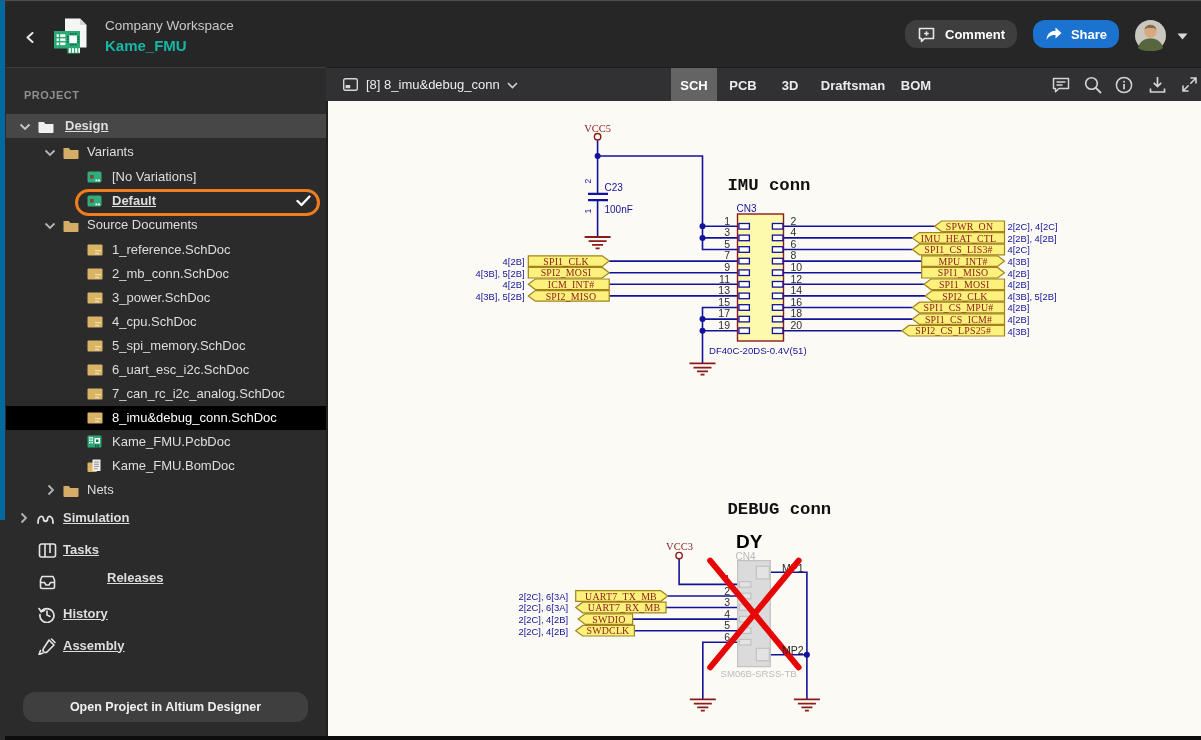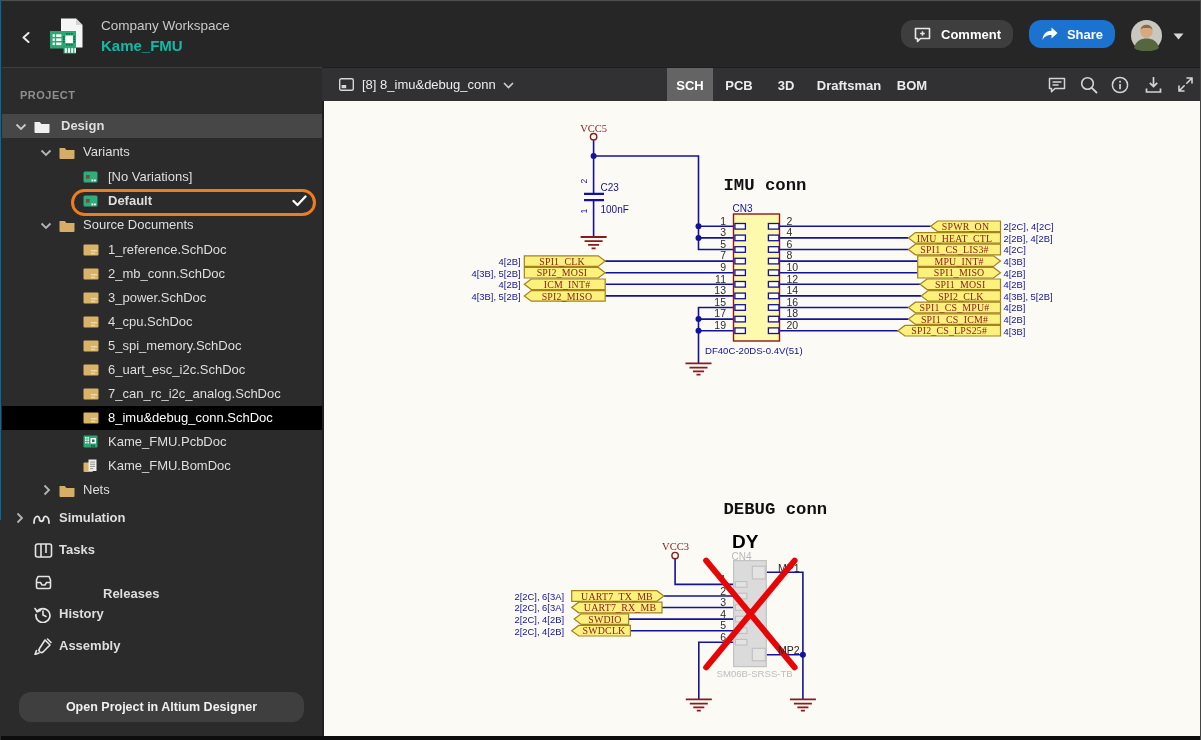--- a/index.html
+++ b/index.html
@@ -1,26 +1,26 @@
 <!DOCTYPE html>
 <html><head>
 <meta charset="utf-8">
 <style>
 * { margin:0; padding:0; box-sizing:border-box; }
 html,body { width:1201px; height:740px; overflow:hidden; }
 body { font-family:"Liberation Sans", sans-serif; background:#2b2b2b; position:relative; }
-#app { position:absolute; left:0; top:0; width:1201px; height:520px; border-left:1px solid #0369a1; border-top:1px solid #4d4d4d; }
+#app { position:absolute; left:0; top:0; width:1201px; height:520px; border-left:5px solid #0369a1; border-top:1px solid #4d4d4d; }
 #topbar { position:absolute; left:1px; top:1px; width:1198px; height:65px; background:#262626; }
 #sidebar { position:absolute; left:1px; top:66px; width:320px; height:669px; background:#2b2b2b; border-top:1px solid #3e3e3e; }
 #toolbar { position:absolute; left:321px; top:66px; width:878px; height:34px; background:#313134; border-top:1px solid #1d1d1d; }
 #canvas { position:absolute; left:321px; top:100px; width:878px; height:635px; background:#fcfaf5; }
 #bottombar { position:absolute; left:0; top:735px; width:1201px; height:5px; background:#0d0d0d; }
 #rightedge { position:absolute; left:1199px; top:0; width:2px; height:740px; background:#454545; }
 .row { position:absolute; left:0; width:320px; height:24px; display:flex; align-items:center; font-size:13px; color:#dedede; white-space:nowrap; }
-.bold { font-weight:bold; }
+.bold { font-weight:bold;text-decoration:underline; }
 .btn { position:absolute; height:28px; border-radius:12px; display:flex; align-items:center; justify-content:center; color:#fff; font-size:13px; font-weight:bold; }
 .tab { position:absolute; top:0; height:34px; display:flex; align-items:center; justify-content:center; color:#ececec; font-size:13px; font-weight:bold; }
 </style>
 </head>
 <body>
 <div id="app">
 
 <div id="topbar">
   <svg style="position:absolute;left:19px;top:30px" width="10" height="11" viewBox="0 0 10 11">
         <path d="M7.5 1 L2.5 5.5 L7.5 10" stroke="#e8e8e8" stroke-width="2" fill="none" stroke-linecap="round" stroke-linejoin="round"></path>
@@ -250,21 +250,21 @@
           <path d="M1.5 3 a2 2 0 0 1 2 -2 h12 a2 2 0 0 1 2 2 v9 a2 2 0 0 1 -2 2 h-12 a2 2 0 0 1 -2 -2 Z" fill="none" stroke="#e4e4e4" stroke-width="1.6"></path>
           <path d="M7 1 V14 M12 1 V10" stroke="#e4e4e4" stroke-width="1.6"></path>
         </svg>
     <span class="bold" style="position:absolute;left:57px;top:4px;">Tasks</span>
   </div>
   <div class="row" style="top:501.5px;">
     <svg style="position:absolute;left:32px;top:5px" width="19" height="15" viewBox="0 0 19 15">
           <path d="M2.5 5 L4 1.5 h11 L16.5 5 v7 a1.5 1.5 0 0 1 -1.5 1.5 h-11 a1.5 1.5 0 0 1 -1.5 -1.5 Z" fill="none" stroke="#e4e4e4" stroke-width="1.6" stroke-linejoin="round"></path>
           <path d="M2.5 7.5 h4 l1.5 2.5 h3 l1.5 -2.5 h4" stroke="#e4e4e4" stroke-width="1.6" fill="none"></path>
         </svg>
-    <span class="bold" style="position:absolute;left:57px;top:16px;padding-left:44px;">Releases</span>
+    <span class="bold" style="position:absolute;left:57px;top:0;padding-left:44px;">Releases</span>
   </div>
   <div class="row" style="top:533.5px;">
     <svg style="position:absolute;left:32px;top:4px" width="18" height="17" viewBox="0 0 18 17">
           <path d="M3.2 5.5 A7 7 0 1 1 2 8.5" stroke="#e4e4e4" stroke-width="1.7" fill="none" stroke-linecap="round"></path>
           <path d="M1 2.5 L3.2 5.8 L6.5 4.5" stroke="#e4e4e4" stroke-width="1.6" fill="none" stroke-linecap="round" stroke-linejoin="round"></path>
           <path d="M9 5 V9 L12 10.5" stroke="#e4e4e4" stroke-width="1.6" fill="none" stroke-linecap="round"></path>
         </svg>
     <span class="bold" style="position:absolute;left:57px;top:4px;">History</span>
   </div>
   <div class="row" style="top:565.5px;">

